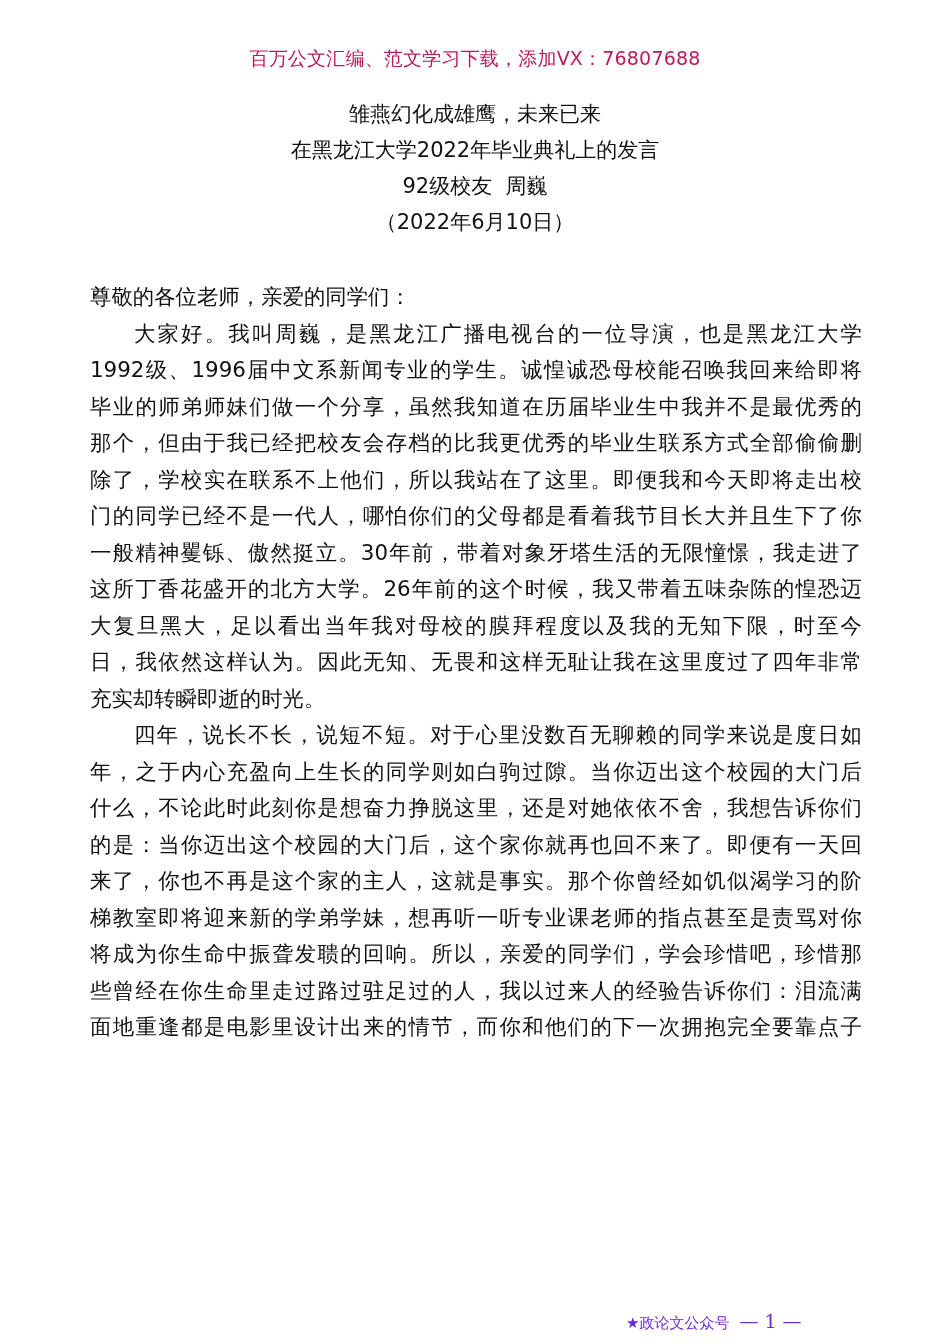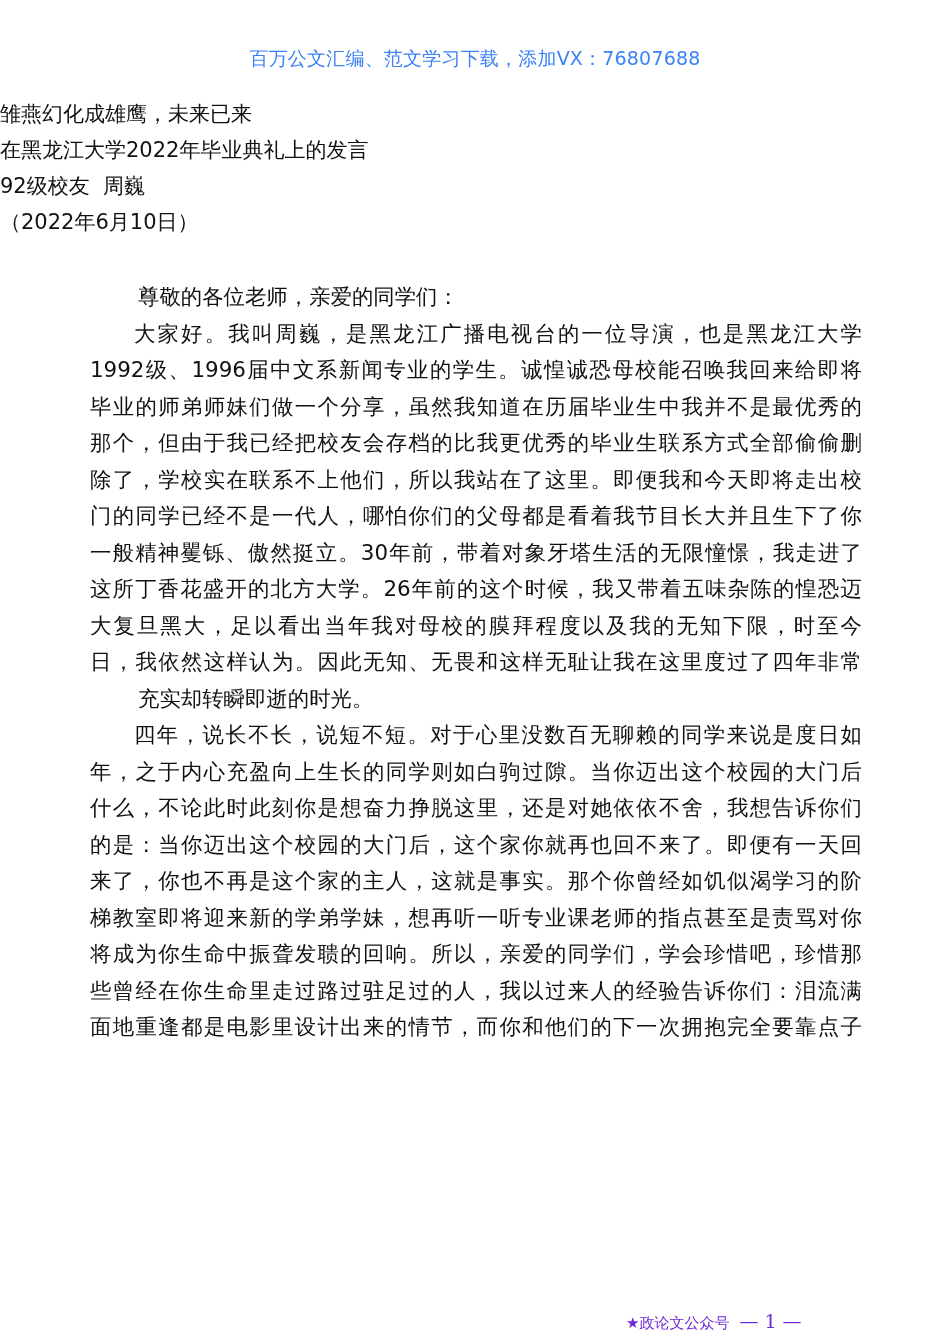--- a/index.html
+++ b/index.html
@@ -1,26 +1,26 @@
 <!DOCTYPE html>
 <html><head>
   <meta charset="utf-8">
   <style>
     html, body { margin: 0; padding: 0; background: #ffffff; }
     body { width: 950px; height: 1344px; position: relative; overflow: hidden;
            font-family: "DejaVu Sans", "Liberation Sans", sans-serif; color: #111111; }
     .banner { position: absolute; top: 44px; left: 0; width: 950px; text-align: center;
-              font-size: 19px; color: #3b82f6; line-height: 28px; letter-spacing: 0.2px; }
-    .titles { position: absolute; top: 96px; left: 0; width: 950px; text-align: left; }
+              font-size: 19px; color: #be185d; line-height: 28px; letter-spacing: 0.2px; }
+    .titles { position: absolute; top: 96px; left: 0; width: 950px; text-align: center; }
     .titles div { font-size: 21px; line-height: 36px; height: 36px; }
     .body-text { position: absolute; top: 279px; left: 90px; width: 772px; }
     .line { font-size: 21.4px; line-height: 36.5px; height: 36.5px; white-space: nowrap;
             text-align: justify; text-align-last: justify; overflow: visible; }
     .line.indent { padding-left: 44px; }
-    .line.last { text-align-last: left; margin-left: 48px; }
+    .line.last { text-align-last: left; }
     .footer { position: absolute; top: 1310px; left: 626px; font-size: 15px; color: #6d28d9; line-height: 22px; white-space: nowrap; }
     .footer .page-num { font-family: "DejaVu Serif", "Liberation Serif", serif; font-size: 19px; margin-left: 10px; }
   </style>
 </head>
 <body>
 
 <div class="banner">百万公文汇编、范文学习下载，添加VX：76807688</div>
 
 <div class="titles">
   <div>雏燕幻化成雄鹰，未来已来</div>

